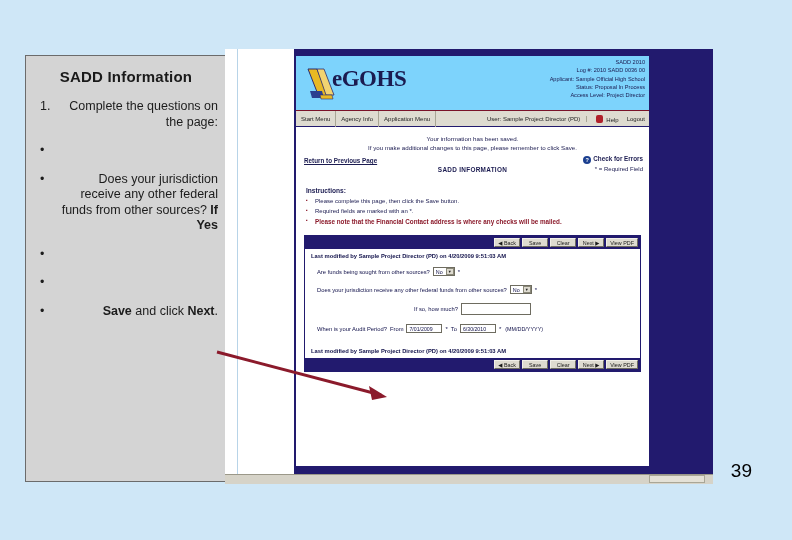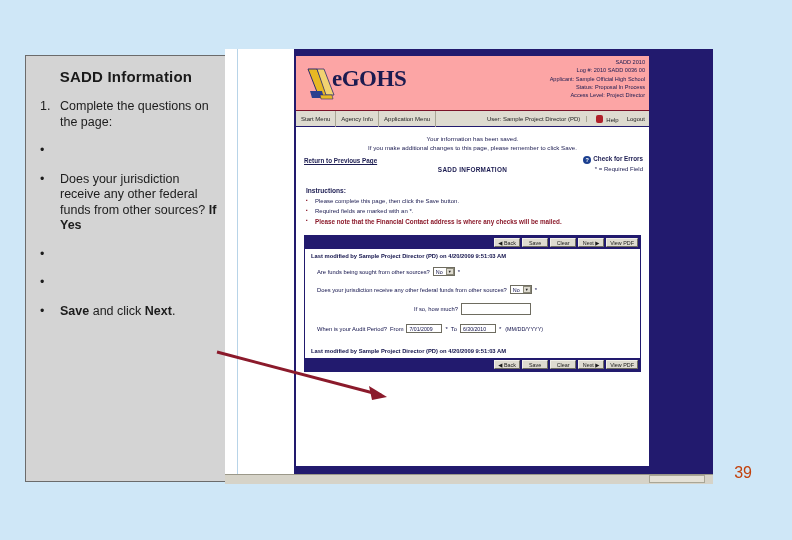--- a/index.html
+++ b/index.html
@@ -33,21 +33,21 @@
     font-size:12.5px;
     line-height:15.5px;
     color:#1c1c1c;
   }
   .bullet-mark{
     width:26px;flex:0 0 26px;
     text-align:left;
     padding-left:6px;
     box-sizing:border-box;
   }
-  .bullet-text{flex:1 1 auto;}
+  .bullet-text{flex:1 1 auto;text-align:right;}
   .b{font-weight:bold;}
 
   
   #shot{
     position:absolute;left:237px;top:49px;width:476px;height:432px;
     background:#ffffff;
   }
   #shot-navy{
     position:absolute;left:0;top:0;width:476px;height:425px;
     background:#221a6e;
@@ -75,21 +75,21 @@
     position:absolute;left:57px;top:5px;width:357px;height:414px;
     background:#ffffff;
     border:2px solid #221a6e;
     box-sizing:border-box;
     overflow:hidden;
   }
   #app-header{
     position:relative;height:55px;width:100%;
     border-bottom:1px solid #7a1228;
     box-sizing:border-box;
-    background:#fca5a5;
+    background:#7dd3fc;
   }
   #logo{
     position:absolute;left:6px;top:5px;height:42px;width:120px;
   }
   #logo-text{
     position:absolute;left:30px;top:5px;
     font-family:"Liberation Serif", serif;
     font-size:23px;font-weight:bold;color:#1b1b50;
     letter-spacing:-.5px;
   }
@@ -234,21 +234,21 @@
 
   
   #arrow-svg{
     position:absolute;left:215px;top:340px;width:190px;height:70px;
     pointer-events:none;
   }
 
   
   #page-num{
     position:absolute;right:40px;bottom:58px;
-    font-size:16px;color:#c2410c;
+    font-size:19px;color:#000000;
   }
 </style>
 </head>
 <body>
 
 <div id="left-panel">
   <div id="panel-title">SADD Information</div>
   <div id="panel-list">
       <div class="bullet-row">
         <div class="bullet-mark">1.</div>

